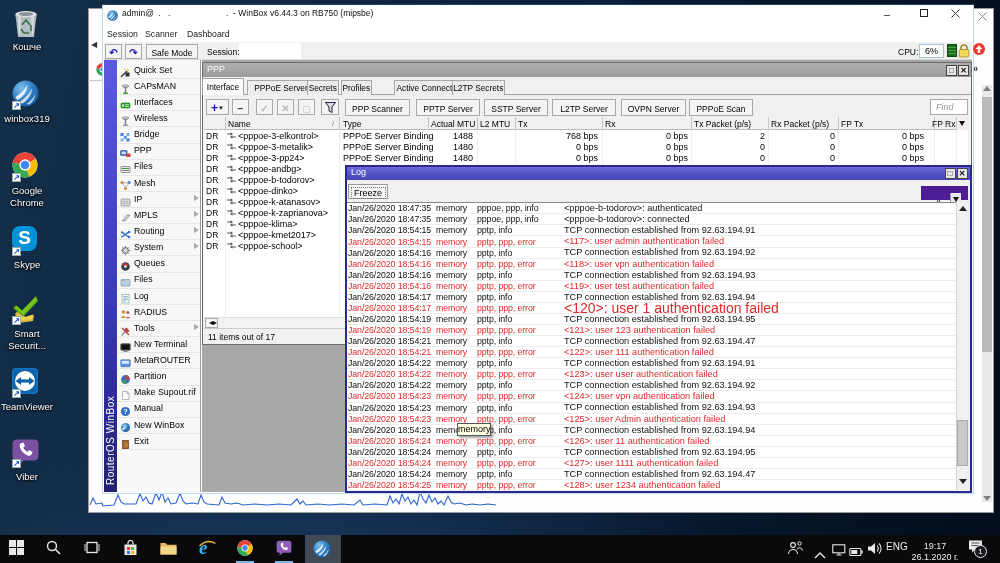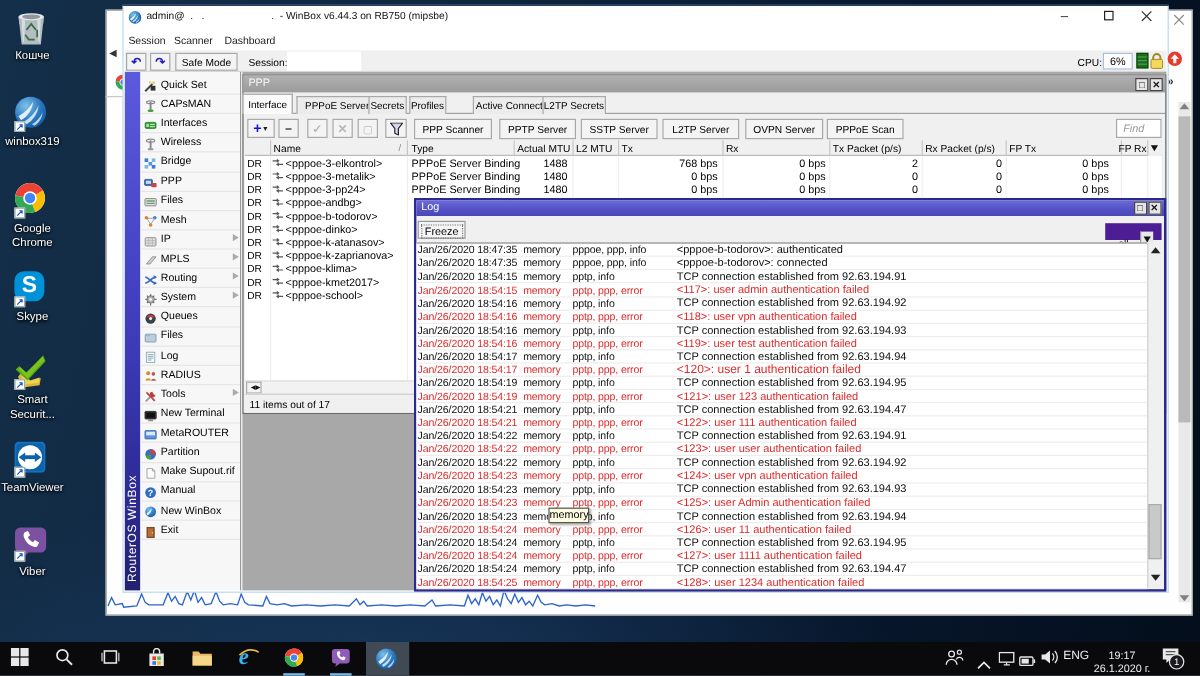--- a/index.html
+++ b/index.html
@@ -554,21 +554,21 @@
 <div style="position:absolute;left:564px;top:280.69px;font-size:9.2px;line-height:11.2px;color:#e02a2a;white-space:nowrap;">&lt;119&gt;: user test authentication failed</div>
 <div style="position:absolute;left:347px;top:290.8px;width:609px;height:0.7px;background:#ededed;"></div>
 <div style="position:absolute;left:348px;top:291.86px;font-size:8.8px;line-height:10.8px;color:#101010;white-space:nowrap;letter-spacing:-0.1px;">Jan/26/2020 18:54:17</div>
 <div style="position:absolute;left:436px;top:291.86px;font-size:8.8px;line-height:10.8px;color:#101010;white-space:nowrap;letter-spacing:-0.1px;">memory</div>
 <div style="position:absolute;left:477px;top:291.86px;font-size:8.8px;line-height:10.8px;color:#101010;white-space:nowrap;letter-spacing:-0.1px;">pptp, info</div>
 <div style="position:absolute;left:564px;top:291.76px;font-size:9.2px;line-height:11.2px;color:#101010;white-space:nowrap;">TCP connection established from 92.63.194.94</div>
 <div style="position:absolute;left:347px;top:301.9px;width:609px;height:0.7px;background:#ededed;"></div>
 <div style="position:absolute;left:348px;top:302.93px;font-size:8.8px;line-height:10.8px;color:#e02a2a;white-space:nowrap;letter-spacing:-0.1px;">Jan/26/2020 18:54:17</div>
 <div style="position:absolute;left:436px;top:302.93px;font-size:8.8px;line-height:10.8px;color:#e02a2a;white-space:nowrap;letter-spacing:-0.1px;">memory</div>
 <div style="position:absolute;left:477px;top:302.93px;font-size:8.8px;line-height:10.8px;color:#e02a2a;white-space:nowrap;letter-spacing:-0.1px;">pptp, ppp, error</div>
-<div style="position:absolute;left:564px;top:302.83px;font-size:10px;line-height:11.2px;color:#e02a2a;white-space:nowrap;">&lt;120&gt;: user 1 authentication failed</div>
+<div style="position:absolute;left:564px;top:302.83px;font-size:14px;line-height:11.2px;color:#e02a2a;white-space:nowrap;">&lt;120&gt;: user 1 authentication failed</div>
 <div style="position:absolute;left:347px;top:312.9px;width:609px;height:0.7px;background:#ededed;"></div>
 <div style="position:absolute;left:348px;top:314.0px;font-size:8.8px;line-height:10.8px;color:#101010;white-space:nowrap;letter-spacing:-0.1px;">Jan/26/2020 18:54:19</div>
 <div style="position:absolute;left:436px;top:314.0px;font-size:8.8px;line-height:10.8px;color:#101010;white-space:nowrap;letter-spacing:-0.1px;">memory</div>
 <div style="position:absolute;left:477px;top:314.0px;font-size:8.8px;line-height:10.8px;color:#101010;white-space:nowrap;letter-spacing:-0.1px;">pptp, info</div>
 <div style="position:absolute;left:564px;top:313.9px;font-size:9.2px;line-height:11.2px;color:#101010;white-space:nowrap;">TCP connection established from 92.63.194.95</div>
 <div style="position:absolute;left:347px;top:324.0px;width:609px;height:0.7px;background:#ededed;"></div>
 <div style="position:absolute;left:348px;top:325.07px;font-size:8.8px;line-height:10.8px;color:#e02a2a;white-space:nowrap;letter-spacing:-0.1px;">Jan/26/2020 18:54:19</div>
 <div style="position:absolute;left:436px;top:325.07px;font-size:8.8px;line-height:10.8px;color:#e02a2a;white-space:nowrap;letter-spacing:-0.1px;">memory</div>
 <div style="position:absolute;left:477px;top:325.07px;font-size:8.8px;line-height:10.8px;color:#e02a2a;white-space:nowrap;letter-spacing:-0.1px;">pptp, ppp, error</div>
 <div style="position:absolute;left:564px;top:324.96999999999997px;font-size:9.2px;line-height:11.2px;color:#e02a2a;white-space:nowrap;">&lt;121&gt;: user 123 authentication failed</div>

